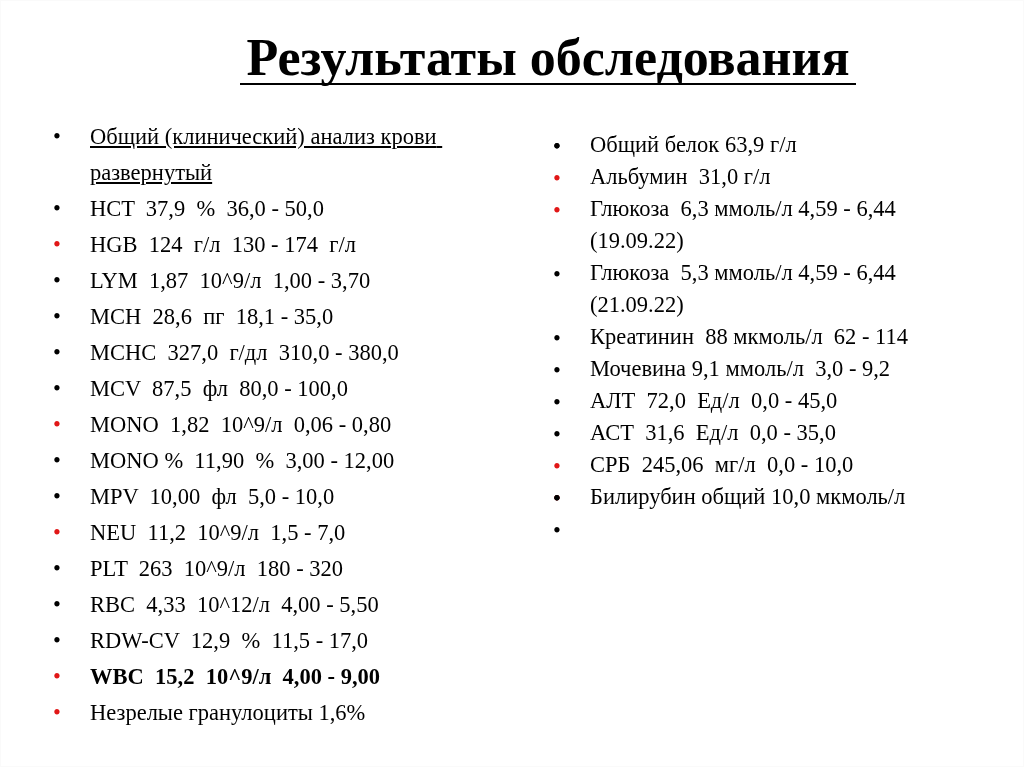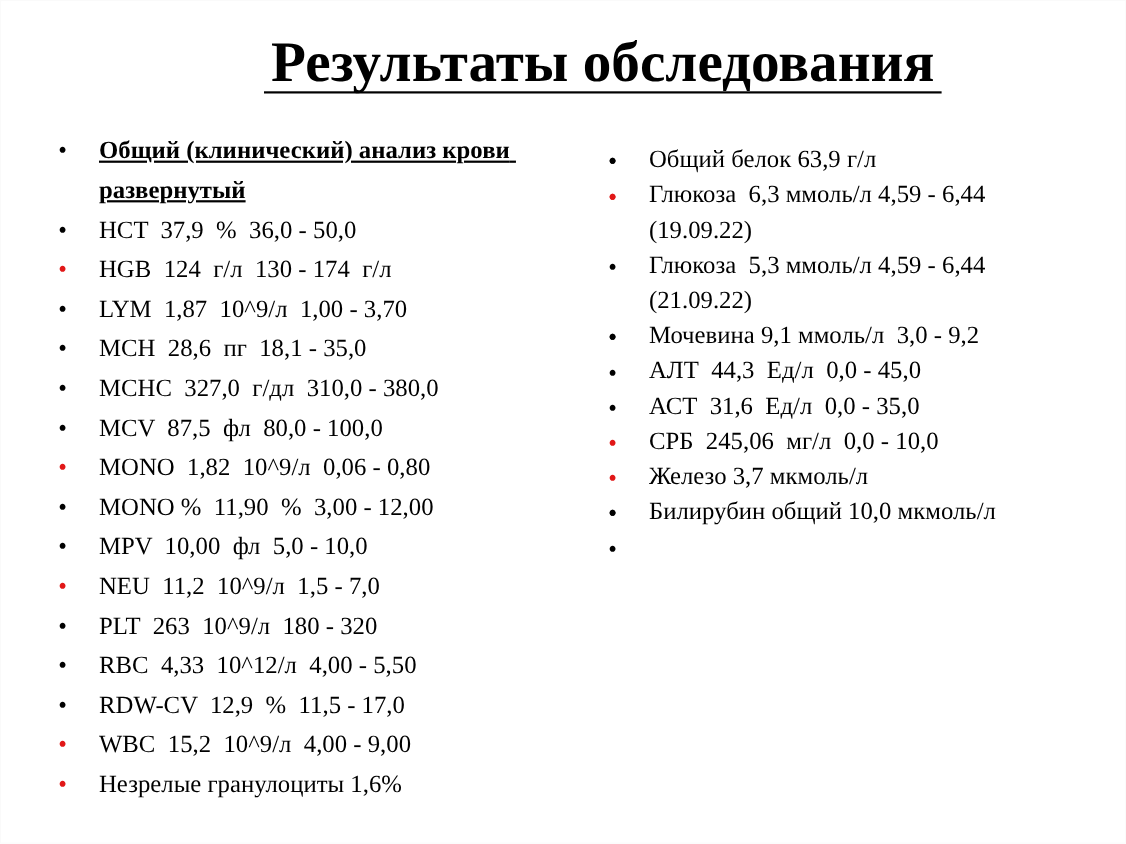--- a/index.html
+++ b/index.html
@@ -75,23 +75,23 @@
   ul.bullets > li .row-text {
     display: block;
   }
 
   
   .col-right ul.bullets > li { line-height: 32px; }
 
   
   li.red, li.red .bullet-dot { color: #E11717; }
   li.black, li.black .bullet-dot { color: #000000; }
-  li.bold  .row-text { font-weight: normal; }
+  li.bold  .row-text { font-weight: bold; }
   li.heading .row-text {
-    font-weight: bold;
+    font-weight: normal;
     text-decoration: underline;
     text-underline-offset: 2px;
   }
   li.heading { line-height: 33px; }
 </style>
 </head>
 <body>
 
 <div class="slide">
 
@@ -117,28 +117,28 @@
         <li class="black"><span class="bullet-dot">•</span><span class="row-text">RDW-CV  12,9  %  11,5 - 17,0</span></li>
         <li class="red bold"><span class="bullet-dot">•</span><span class="row-text">WBC  15,2  10^9/л  4,00 - 9,00</span></li>
         <li class="red"><span class="bullet-dot">•</span><span class="row-text">Незрелые гранулоциты 1,6%</span></li>
       </ul>
   </div>
 
   <div class="column col-right">
     <ul class="bullets">
         <li class="black heading"><span class="bullet-dot">•</span></li>
         <li class="black"><span class="bullet-dot">•</span><span class="row-text">Общий белок 63,9 г/л</span></li>
-        <li class="red"><span class="bullet-dot">•</span></li>
+        <li class="red"><span class="bullet-dot">•</span><span class="row-text">Альбумин  31,0 г/л</span></li>
         <li class="red"><span class="bullet-dot">•</span><span class="row-text">Глюкоза  6,3 ммоль/л 4,59 - 6,44 (19.09.22)</span></li>
         <li class="black"><span class="bullet-dot">•</span><span class="row-text">Глюкоза  5,3 ммоль/л 4,59 - 6,44 (21.09.22)</span></li>
-        <li class="black"><span class="bullet-dot">•</span></li>
+        <li class="black"><span class="bullet-dot">•</span><span class="row-text">Креатинин  88 мкмоль/л  62 - 114</span></li>
         <li class="black"><span class="bullet-dot">•</span><span class="row-text">Мочевина 9,1 ммоль/л  3,0 - 9,2</span></li>
-        <li class="black"><span class="bullet-dot">•</span><span class="row-text">АЛТ  44,3  Ед/л  0,0 - 45,0</span></li>
+        <li class="black"><span class="bullet-dot">•</span><span class="row-text">АЛТ  72,0  Ед/л  0,0 - 45,0</span></li>
         <li class="black"><span class="bullet-dot">•</span><span class="row-text">АСТ  31,6  Ед/л  0,0 - 35,0</span></li>
         <li class="red"><span class="bullet-dot">•</span><span class="row-text">СРБ  245,06  мг/л  0,0 - 10,0</span></li>
-        <li class="red"><span class="bullet-dot">•</span><span class="row-text">Железо 3,7 мкмоль/л</span></li>
+        <li class="red"><span class="bullet-dot">•</span></li>
         <li class="black"><span class="bullet-dot">•</span></li>
         <li class="black"><span class="bullet-dot">•</span><span class="row-text">Билирубин общий 10,0 мкмоль/л</span></li>
         <li class="black"><span class="bullet-dot">•</span></li>
       </ul>
   </div>
 
 </div>
 
 </body></html>

